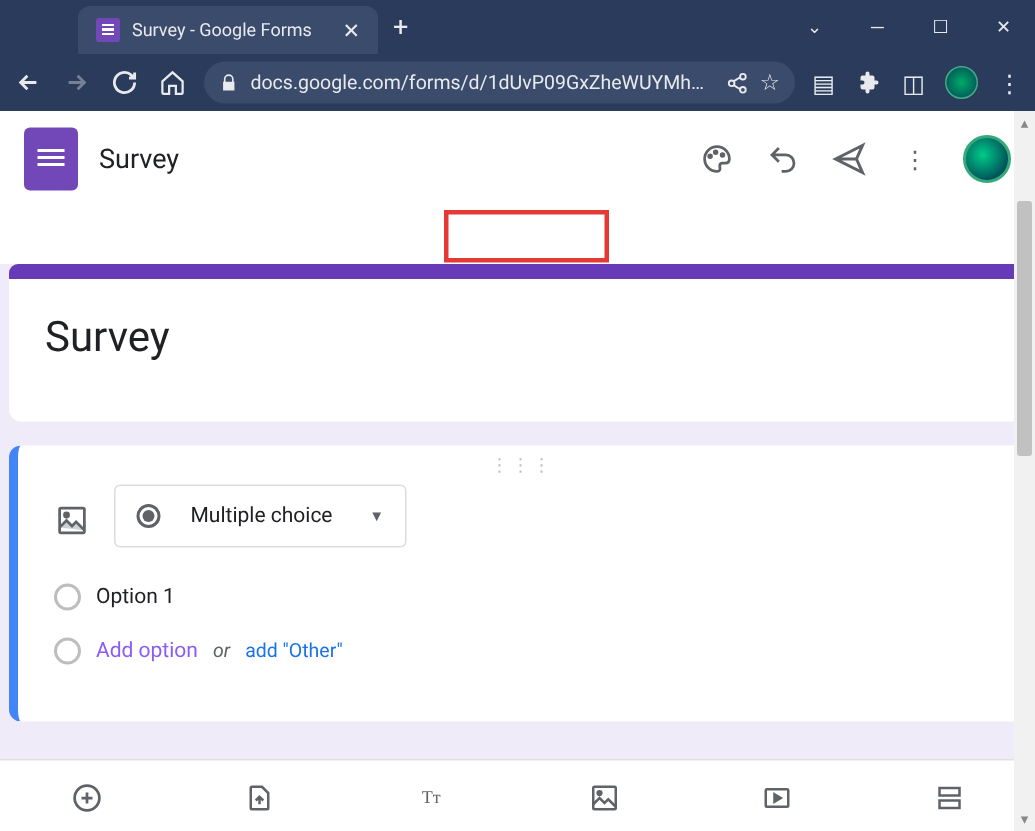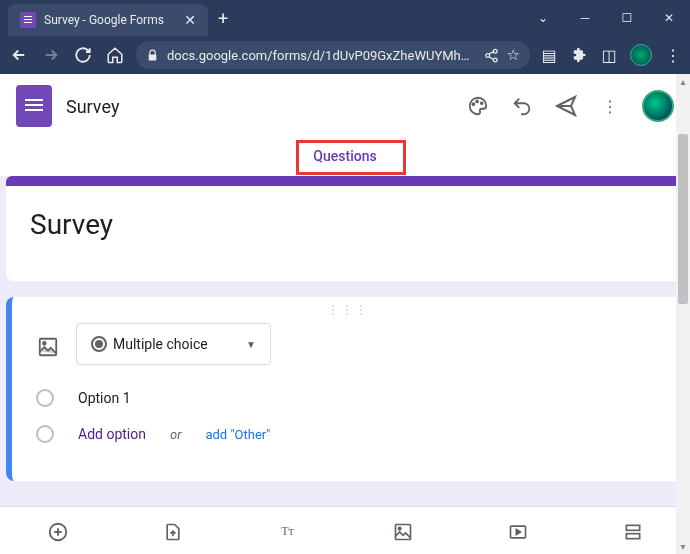--- a/index.html
+++ b/index.html
@@ -1,20 +1,20 @@
 <!DOCTYPE html>
 <html><head>
 <meta charset="utf-8">
 <style>
   * { box-sizing: border-box; margin: 0; padding: 0; }
   body { font-family: 'Segoe UI', Roboto, Arial, sans-serif; width: 690px; height: 554px; overflow: hidden; background: #fff; }
   
   
   .browser-chrome { background: #2b3b5b; }
-  .titlebar { height: 36px; display: flex; align-items: stretch; }
+  .titlebar { height: 36px; display: flex; align-items: stretch; padding-left: 44px; }
   .tab { background: #3b4b6b; display: flex; align-items: center; padding: 0 12px; gap: 8px; border-radius: 8px 8px 0 0; margin: 4px 0 0 8px; width: 200px; }
   .tab-favicon { width: 16px; height: 16px; background: #7248b9; border-radius: 2px; display: flex; align-items: center; justify-content: center; }
   .tab-favicon::before { content: ''; width: 8px; height: 8px; background: repeating-linear-gradient(white 0 1.5px, transparent 1.5px 3px); }
   .tab-title { color: #e8eaed; font-size: 12px; flex: 1; overflow: hidden; white-space: nowrap; }
   .tab-close { color: #e8eaed; font-size: 14px; cursor: pointer; }
   .new-tab { color: #e8eaed; padding: 0 10px; display: flex; align-items: center; font-size: 18px; cursor: pointer; }
   .window-controls { margin-left: auto; display: flex; }
   .win-btn { width: 42px; display: flex; align-items: center; justify-content: center; color: #e8eaed; cursor: pointer; font-size: 12px; }
   
   .addressbar { height: 38px; display: flex; align-items: center; padding: 0 8px; gap: 10px; }
@@ -47,31 +47,31 @@
   .purple-bar { height: 10px; background: #673ab7; border-radius: 6px 6px 0 0; margin: 0 6px; }
   .card { background: #fff; margin: 0 6px 16px; border-radius: 0 0 8px 8px; padding: 22px 24px 22px; }
   .survey-title { font-size: 28px; color: #202124; margin-bottom: 18px; }
   .survey-desc { font-size: 14px; color: #5f6368; }
   
   .question-card { background: #fff; margin: 0 6px; border-radius: 8px; padding: 0 24px 20px; border-left: 6px solid #4285f4; position: relative; }
   .drag-handle { text-align: center; color: #bdbdbd; padding: 6px 0; letter-spacing: 2px; font-size: 12px; cursor: grab; }
   .question-row { display: flex; gap: 16px; align-items: flex-start; }
   .question-input { flex: 1; background: #f8f9fa; border: none; border-bottom: 1px solid #dadce0; padding: 14px 14px; font-size: 15px; color: #757575; }
   .img-btn { width: 24px; height: 24px; margin-top: 12px; color: #5f6368; cursor: pointer; display: flex; align-items: center; justify-content: center; }
-  .type-select { border: 1px solid #dadce0; border-radius: 4px; padding: 12px 14px; display: flex; align-items: center; gap: 6px; width: 195px; cursor: pointer; }
+  .type-select { border: 1px solid #dadce0; border-radius: 4px; padding: 12px 14px; display: flex; align-items: center; gap: 20px; width: 195px; cursor: pointer; }
   .radio-icon { width: 16px; height: 16px; border-radius: 50%; border: 2px solid #5f6368; display: flex; align-items: center; justify-content: center; }
   .radio-icon::after { content: ''; width: 8px; height: 8px; background: #5f6368; border-radius: 50%; }
   .type-label { flex: 1; font-size: 14px; color: #202124; }
   .chevron { color: #5f6368; font-size: 10px; }
   
   .options-list { margin-top: 24px; }
-  .option-row { display: flex; align-items: center; gap: 24px; margin-bottom: 18px; }
+  .option-row { display: flex; align-items: center; gap: 10px; margin-bottom: 18px; }
   .radio-empty { width: 18px; height: 18px; border: 2px solid #bdbdbd; border-radius: 50%; }
   .option-text { font-size: 14px; color: #202124; }
-  .option-placeholder { color: #4c1d95; }
+  .option-placeholder { color: #8b5cf6; }
   .or-text { color: #5f6368; font-size: 13px; font-style: italic; }
   .add-other { color: #1a73e8; font-size: 13px; cursor: pointer; }
   
   
   .bottom-toolbar { position: absolute; bottom: 0; left: 0; right: 0; background: #fff; height: 50px; display: flex; align-items: center; justify-content: space-around; border-top: 1px solid #e0e0e0; }
   .toolbar-btn { color: #5f6368; cursor: pointer; display: flex; align-items: center; justify-content: center; width: 24px; height: 24px; }
   
   .scrollbar-vert { position: absolute; right: 0; top: 74px; bottom: 0; width: 14px; background: #f1f1f1; }
   .scrollbar-thumb { position: absolute; right: 2px; top: 60px; width: 10px; height: 170px; background: #c1c1c1; border-radius: 2px; }
   .scroll-arrow { position: absolute; width: 14px; text-align: center; color: #888; font-size: 10px; }
@@ -162,23 +162,20 @@
       <svg width="24" height="24" viewBox="0 0 24 24" fill="none" stroke="currentColor" stroke-width="2">
           <path d="M3 12l18-9-4 9 4 9-18-9zM17 12H3"></path>
         </svg>
     </div>
     <div class="header-icon">⋮</div>
     <div class="user-avatar"></div>
   </div>
 </div>
 
 <div class="tabs-row">
-  <div class="form-tab active">
-    <span>Questions</span>
-  </div>
   <div class="highlight-box"></div>
 </div>
 
 <div class="forms-body">
   <div class="purple-bar"></div>
   <div class="card">
     <div class="survey-title">Survey</div>
   </div>
 
   <div class="question-card">

